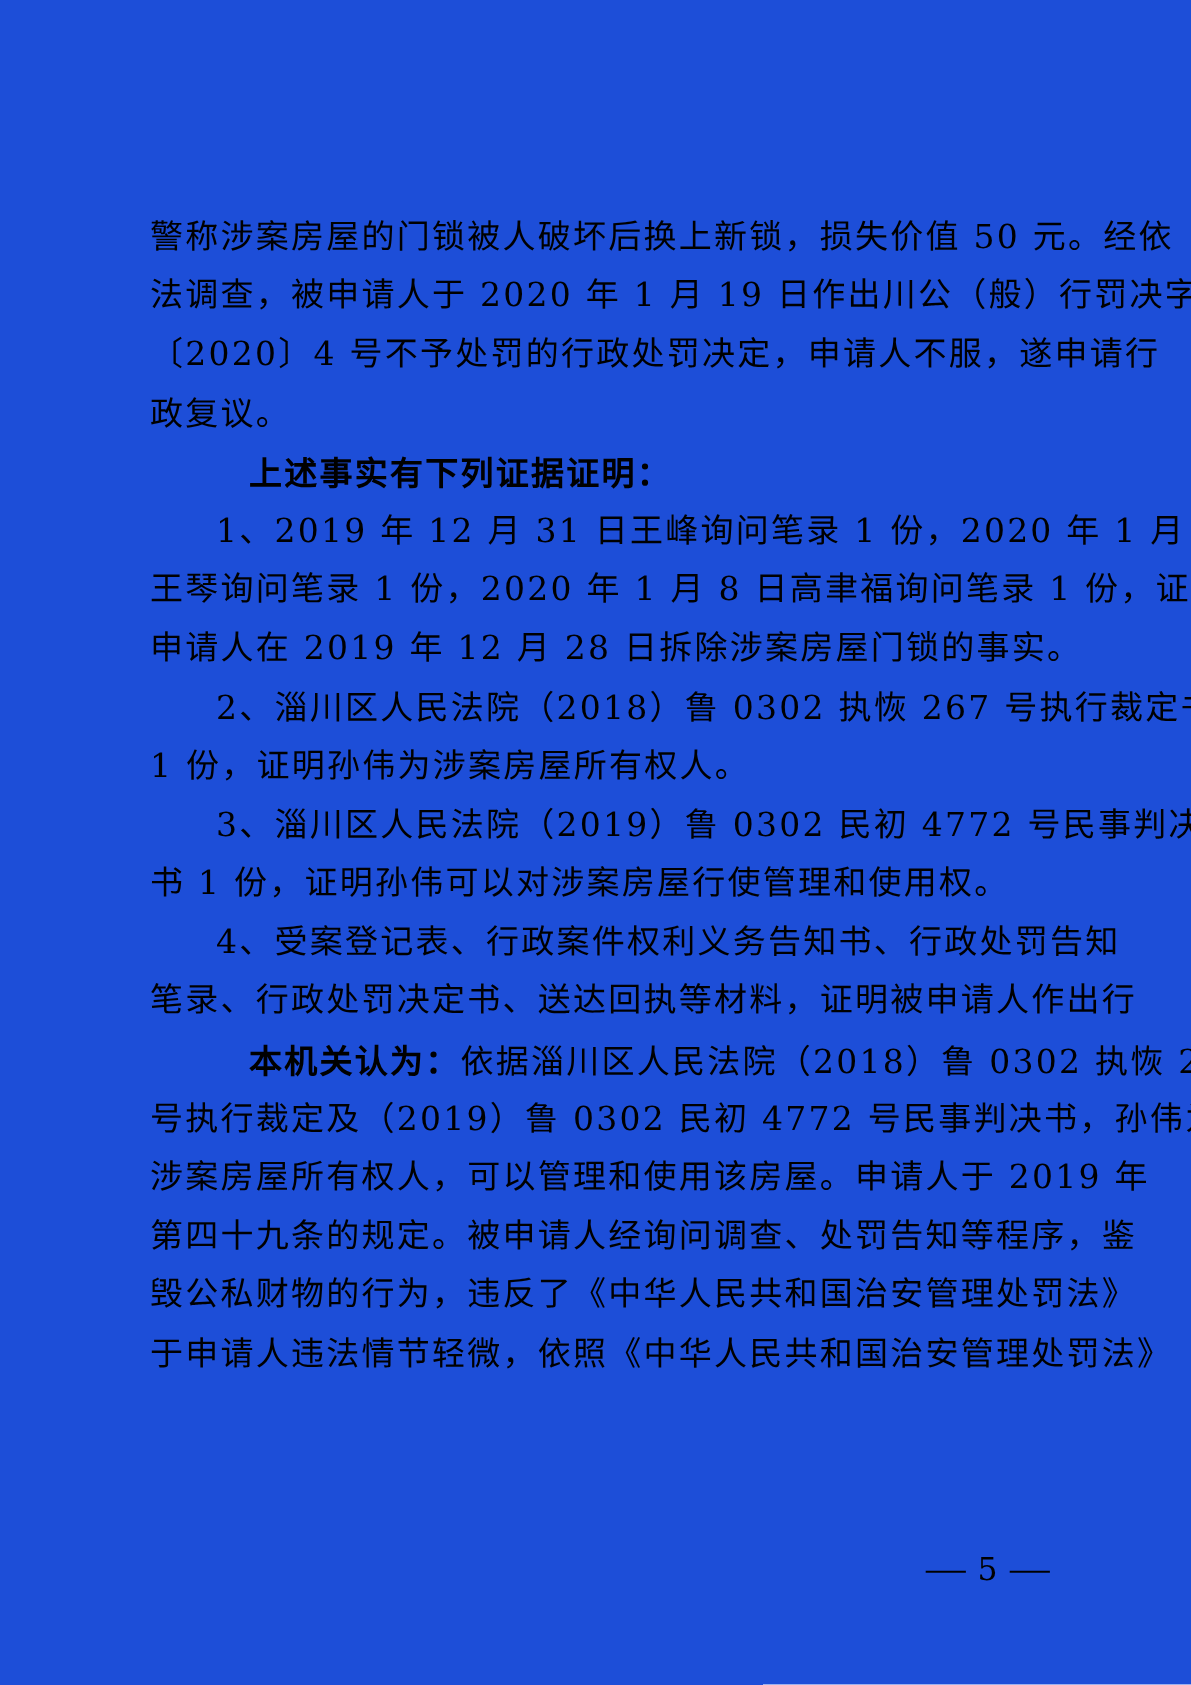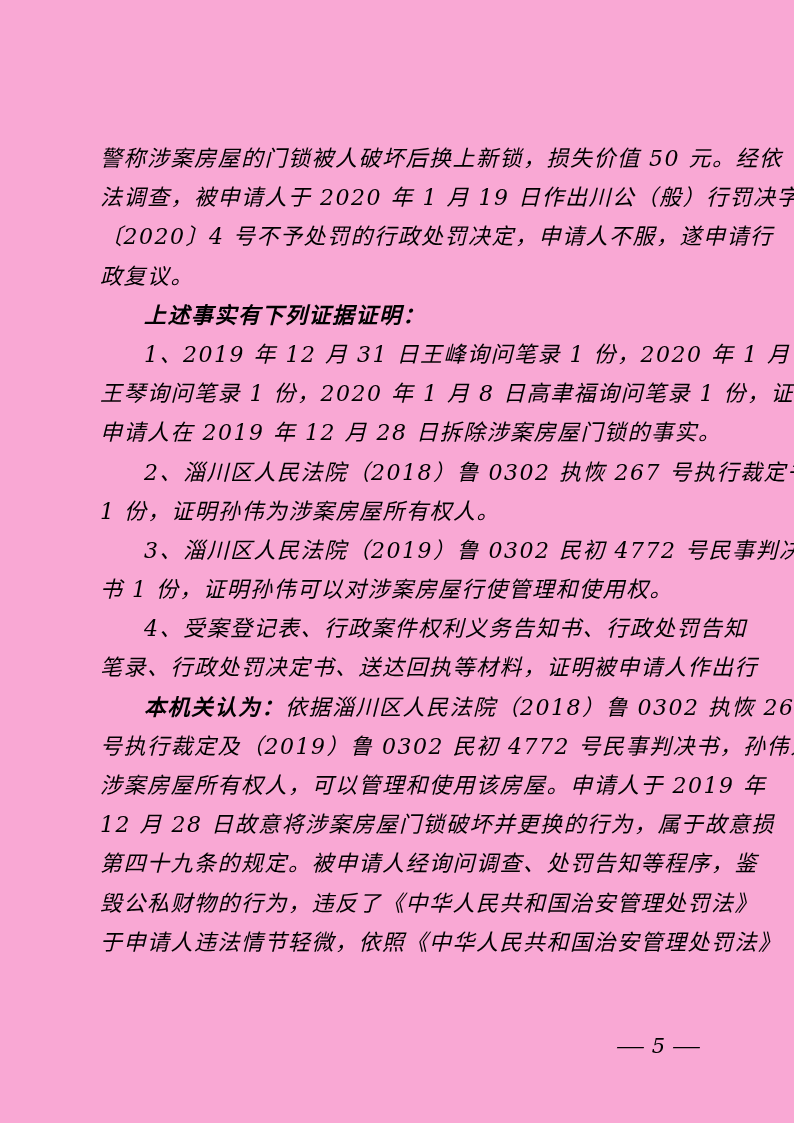--- a/index.html
+++ b/index.html
@@ -4,25 +4,24 @@
 <style>
   html, body {
     margin: 0;
     padding: 0;
     background: #ffffff;
   }
   .page {
     position: relative;
     width: 794px;
     height: 1123px;
-    background: #f9a8d4;
+    background: #1d4ed8;
     color: #000000;
     font-family: "DejaVu Serif", "Liberation Serif", serif;
     overflow: hidden;
-    font-style: italic;
   }
   .text-block {
     position: absolute;
     left: 100px;
     top: 139px;
     width: 604px;
   }
   .line {
     margin: 0;
     padding: 0;
@@ -32,20 +31,21 @@
     letter-spacing: 1.5px;
     white-space: nowrap;
     font-kerning: none;
   }
   .line.indent {
     padding-left: 44px;
   }
   .hei {
     font-family: "Liberation Sans", "DejaVu Sans", sans-serif;
     font-weight: bold;
+    margin-left: 22px;
   }
   .footer {
     position: absolute;
     top: 1034px;
     right: 97px;
     font-size: 21px;
     line-height: 24px;
     display: flex;
     align-items: center;
     gap: 11px;
@@ -76,21 +76,20 @@
       <p class="line"><span>申请人在 2019 年 12 月 28 日拆除涉案房屋门锁的事实。</span></p>
       <p class="line indent"><span>2、淄川区人民法院（2018）鲁 0302 执恢 267 号执行裁定书</span></p>
       <p class="line"><span>1 份，证明孙伟为涉案房屋所有权人。</span></p>
       <p class="line indent"><span>3、淄川区人民法院（2019）鲁 0302 民初 4772 号民事判决</span></p>
       <p class="line"><span>书 1 份，证明孙伟可以对涉案房屋行使管理和使用权。</span></p>
       <p class="line indent"><span>4、受案登记表、行政案件权利义务告知书、行政处罚告知</span></p>
       <p class="line"><span>笔录、行政处罚决定书、送达回执等材料，证明被申请人作出行</span></p>
       <p class="line indent"><span class="hei">本机关认为：</span><span>依据淄川区人民法院（2018）鲁 0302 执恢 267</span></p>
       <p class="line"><span>号执行裁定及（2019）鲁 0302 民初 4772 号民事判决书，孙伟为</span></p>
       <p class="line"><span>涉案房屋所有权人，可以管理和使用该房屋。申请人于 2019 年</span></p>
-      <p class="line"><span>12 月 28 日故意将涉案房屋门锁破坏并更换的行为，属于故意损</span></p>
       <p class="line"><span>第四十九条的规定。被申请人经询问调查、处罚告知等程序，鉴</span></p>
       <p class="line"><span>毁公私财物的行为，违反了《中华人民共和国治安管理处罚法》</span></p>
       <p class="line"><span>于申请人违法情节轻微，依照《中华人民共和国治安管理处罚法》</span></p>
     </div>
 
   <div class="footer">
     <span class="dash">—</span>
     <span class="num">5</span>
     <span class="dash">—</span>
   </div>

